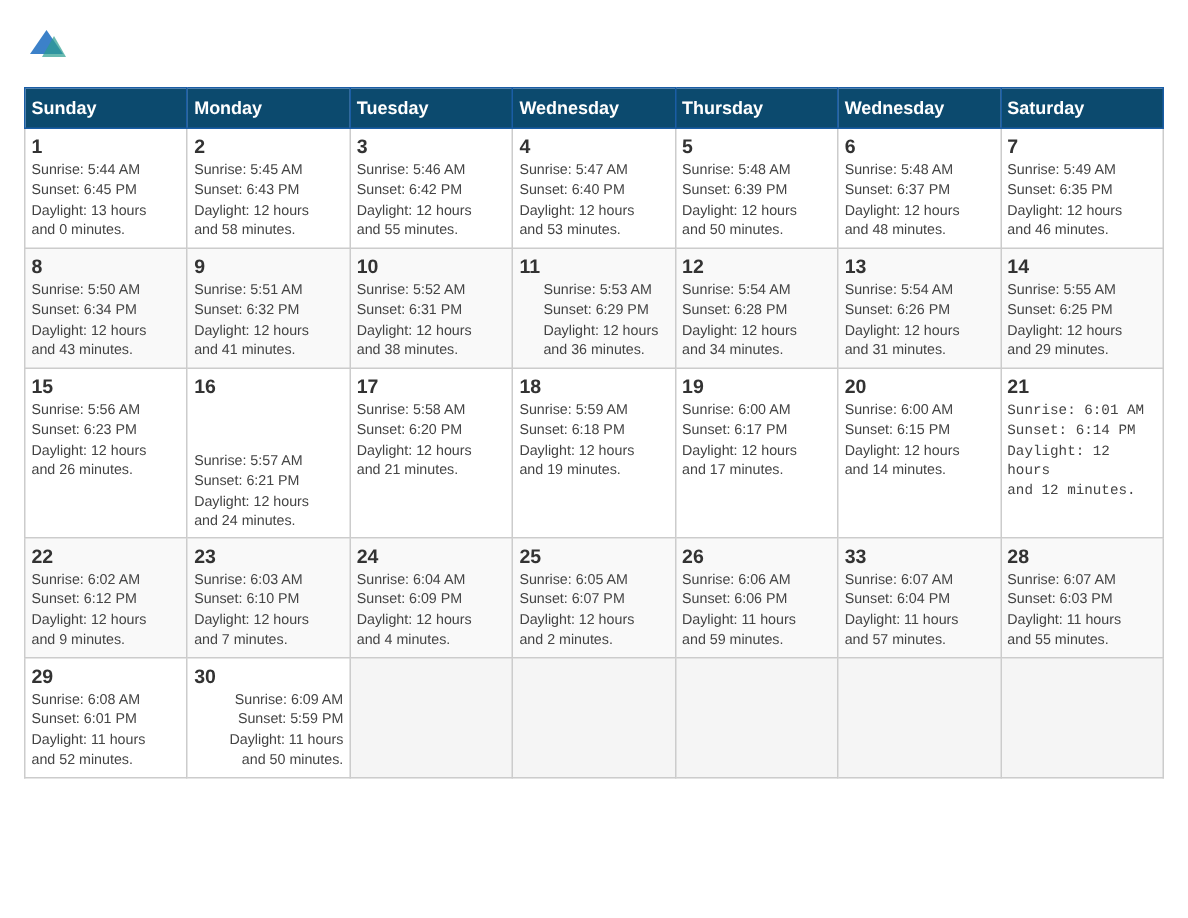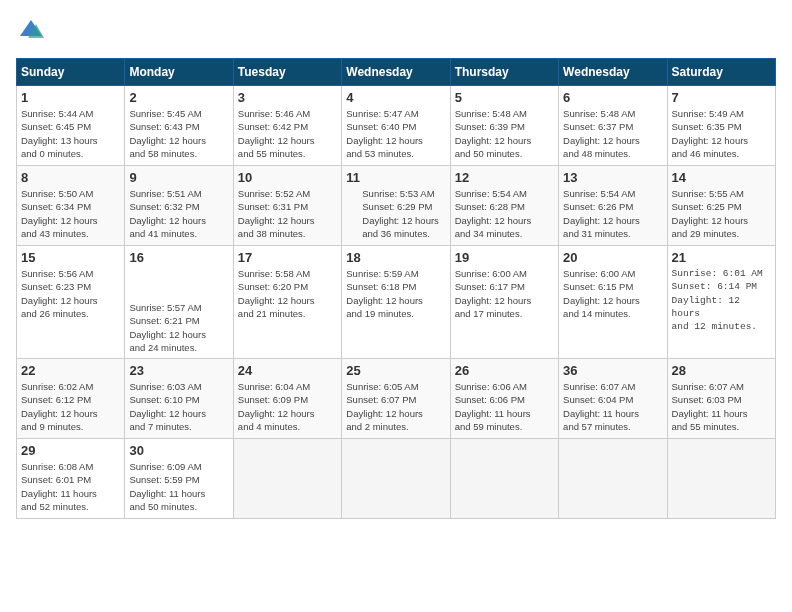--- a/index.html
+++ b/index.html
@@ -306,21 +306,21 @@
 and 2 minutes.</div>
         </td>
         <td>
           <span class="day-number">26</span>
           <div class="day-info" style="white-space: pre-line;">Sunrise: 6:06 AM
 Sunset: 6:06 PM
 Daylight: 11 hours
 and 59 minutes.</div>
         </td>
         <td>
-          <span class="day-number">36</span>
+          <span class="day-number">33</span>
           <div class="day-info" style="white-space: pre-line;">Sunrise: 6:07 AM
 Sunset: 6:04 PM
 Daylight: 11 hours
 and 57 minutes.</div>
         </td>
         <td>
           <span class="day-number">28</span>
           <div class="day-info" style="white-space: pre-line;">Sunrise: 6:07 AM
 Sunset: 6:03 PM
 Daylight: 11 hours
@@ -330,21 +330,21 @@
       <tr>
         <td>
           <span class="day-number">29</span>
           <div class="day-info" style="white-space: pre-line;">Sunrise: 6:08 AM
 Sunset: 6:01 PM
 Daylight: 11 hours
 and 52 minutes.</div>
         </td>
         <td>
           <span class="day-number">30</span>
-          <div class="day-info" style="white-space: pre-line;">Sunrise: 6:09 AM
+          <div class="day-info" style="white-space: pre-line; text-align: right;">Sunrise: 6:09 AM
 Sunset: 5:59 PM
 Daylight: 11 hours
 and 50 minutes.</div>
         </td>
         <td class="empty"></td>
         <td class="empty"></td>
         <td class="empty"></td>
         <td class="empty"></td>
         <td class="empty"></td>
       </tr>

